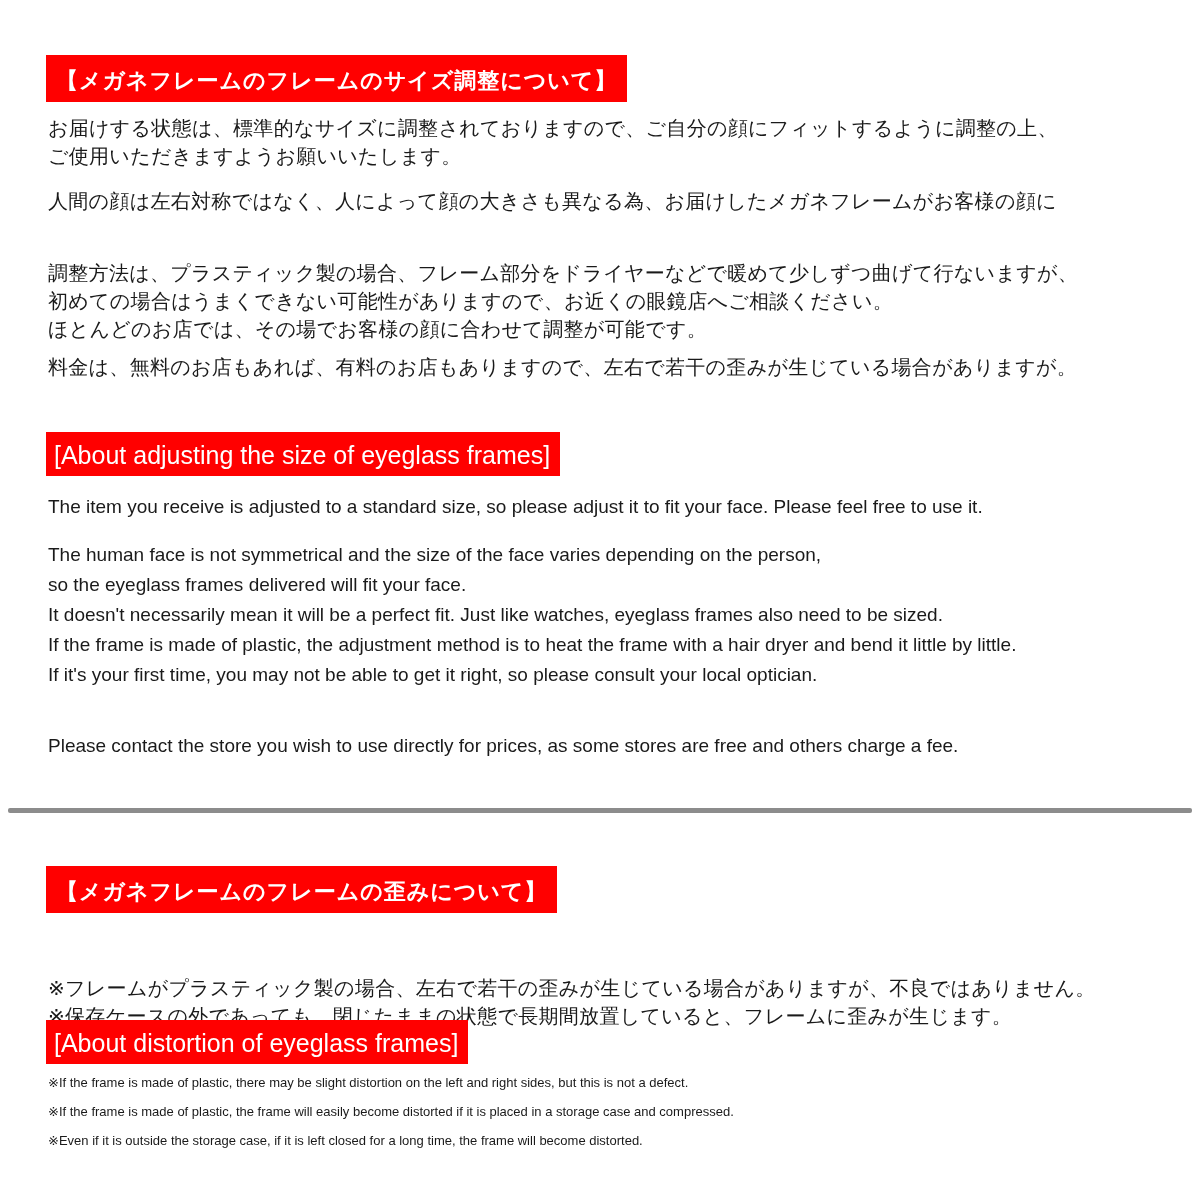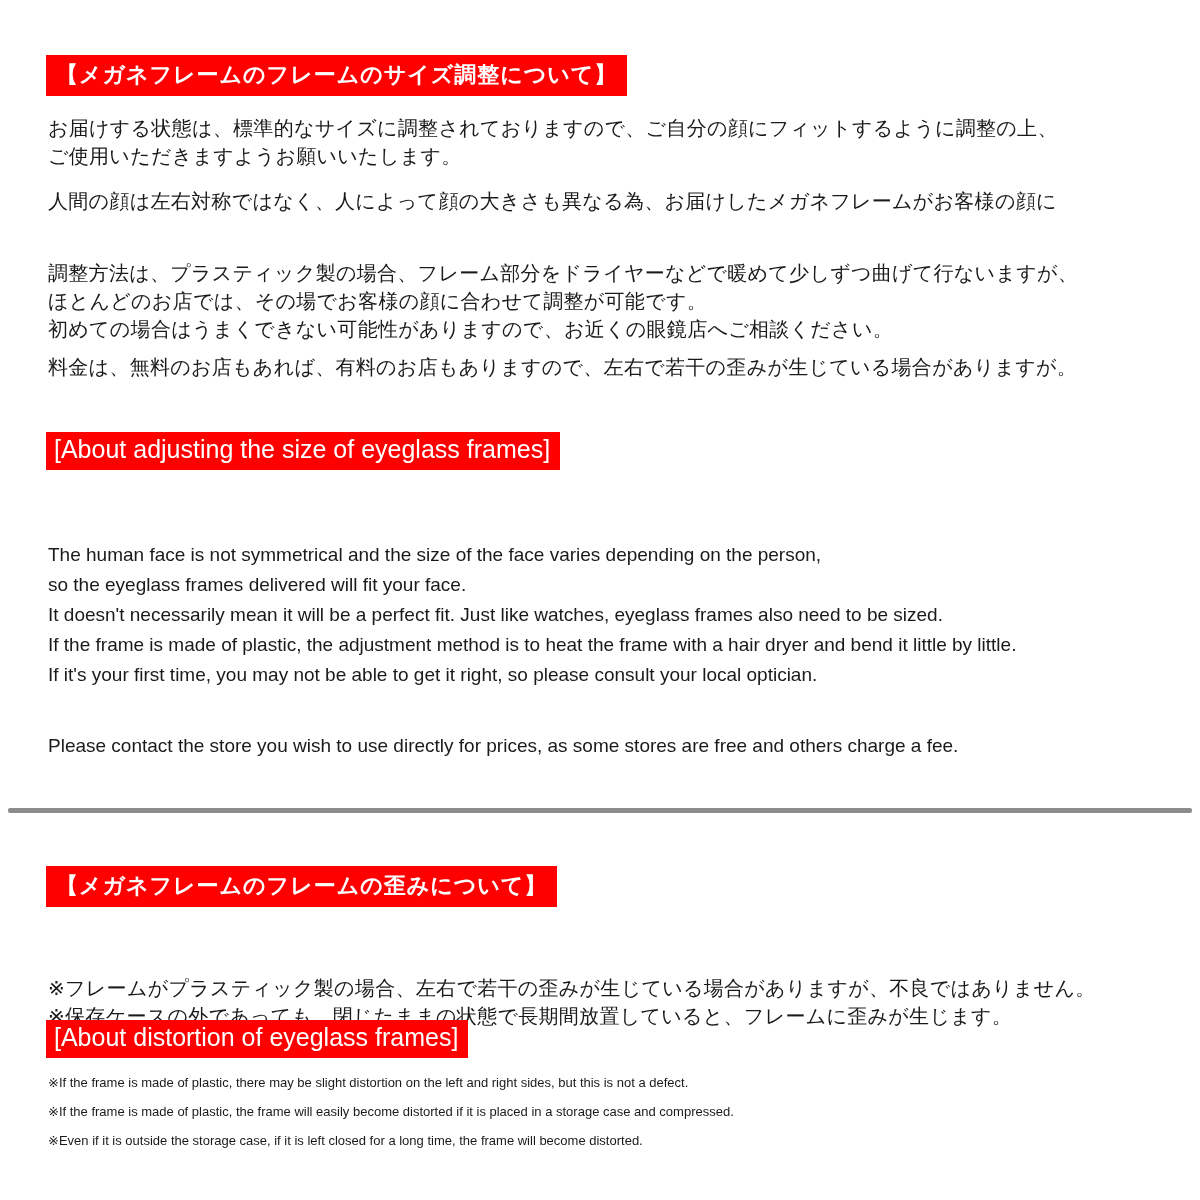--- a/index.html
+++ b/index.html
@@ -13,26 +13,26 @@
   }
   .banner{
     position:absolute;left:46px;
     display:inline-block;
     background:#ff0000;
     color:#ffffff;
     white-space:nowrap;
   }
   .banner-ja{
     font-size:22px;font-weight:bold;
-    padding:5px 10px 6px 10px;
+    padding:11px 10px 6px 10px;
     letter-spacing:1px;
   }
   .banner-en{
     font-size:25px;font-weight:normal;
-    padding:3px 10px 6px 8px;
+    padding:9px 10px 6px 8px;
     letter-spacing:0px;
   }
   .block{
     position:absolute;left:48px;
     white-space:nowrap;
   }
   .jp .ln{font-size:20px;line-height:28px;letter-spacing:0.3px;}
   .en .ln{font-size:19px;line-height:30px;}
   .bullets-jp .ln{font-size:20px;line-height:28px;letter-spacing:0.3px;}
   .bullets-en .ln{font-size:13px;line-height:29px;}
@@ -54,30 +54,33 @@
     <div class="ln">お届けする状態は、標準的なサイズに調整されておりますので、ご自分の顔にフィットするように調整の上、</div>
     <div class="ln">ご使用いただきますようお願いいたします。</div>
   </div>
 
   <div class="block jp" style="top:187px">
     <div class="ln">人間の顔は左右対称ではなく、人によって顔の大きさも異なる為、お届けしたメガネフレームがお客様の顔に</div>
   </div>
 
   <div class="block jp" style="top:259px">
     <div class="ln">調整方法は、プラスティック製の場合、フレーム部分をドライヤーなどで暖めて少しずつ曲げて行ないますが、</div>
+    <div class="ln">初めての場合はうまくできない可能性がありますので、お近くの眼鏡店へご相談ください。</div>
     <div class="ln">ほとんどのお店では、その場でお客様の顔に合わせて調整が可能です。</div>
-    <div class="ln">初めての場合はうまくできない可能性がありますので、お近くの眼鏡店へご相談ください。</div>
   </div>
 
   <div class="block jp" style="top:353px">
     <div class="ln">料金は、無料のお店もあれば、有料のお店もありますので、左右で若干の歪みが生じている場合がありますが。</div>
   </div>
 
   <div class="banner banner-en" style="top:432px">[About adjusting the size of eyeglass frames]</div>
 
+  <div class="block en" style="top:492px">
+    <div class="ln">The item you receive is adjusted to a standard size, so please adjust it to fit your face. Please feel free to use it.</div>
+  </div>
 
   <div class="block en" style="top:540px">
     <div class="ln">The human face is not symmetrical and the size of the face varies depending on the person,</div>
     <div class="ln">so the eyeglass frames delivered will fit your face.</div>
     <div class="ln">It doesn't necessarily mean it will be a perfect fit. Just like watches, eyeglass frames also need to be sized.</div>
   </div>
 
   <div class="block en" style="top:630px">
     <div class="ln">If the frame is made of plastic, the adjustment method is to heat the frame with a hair dryer and bend it little by little.</div>
     <div class="ln">If it's your first time, you may not be able to get it right, so please consult your local optician.</div>

